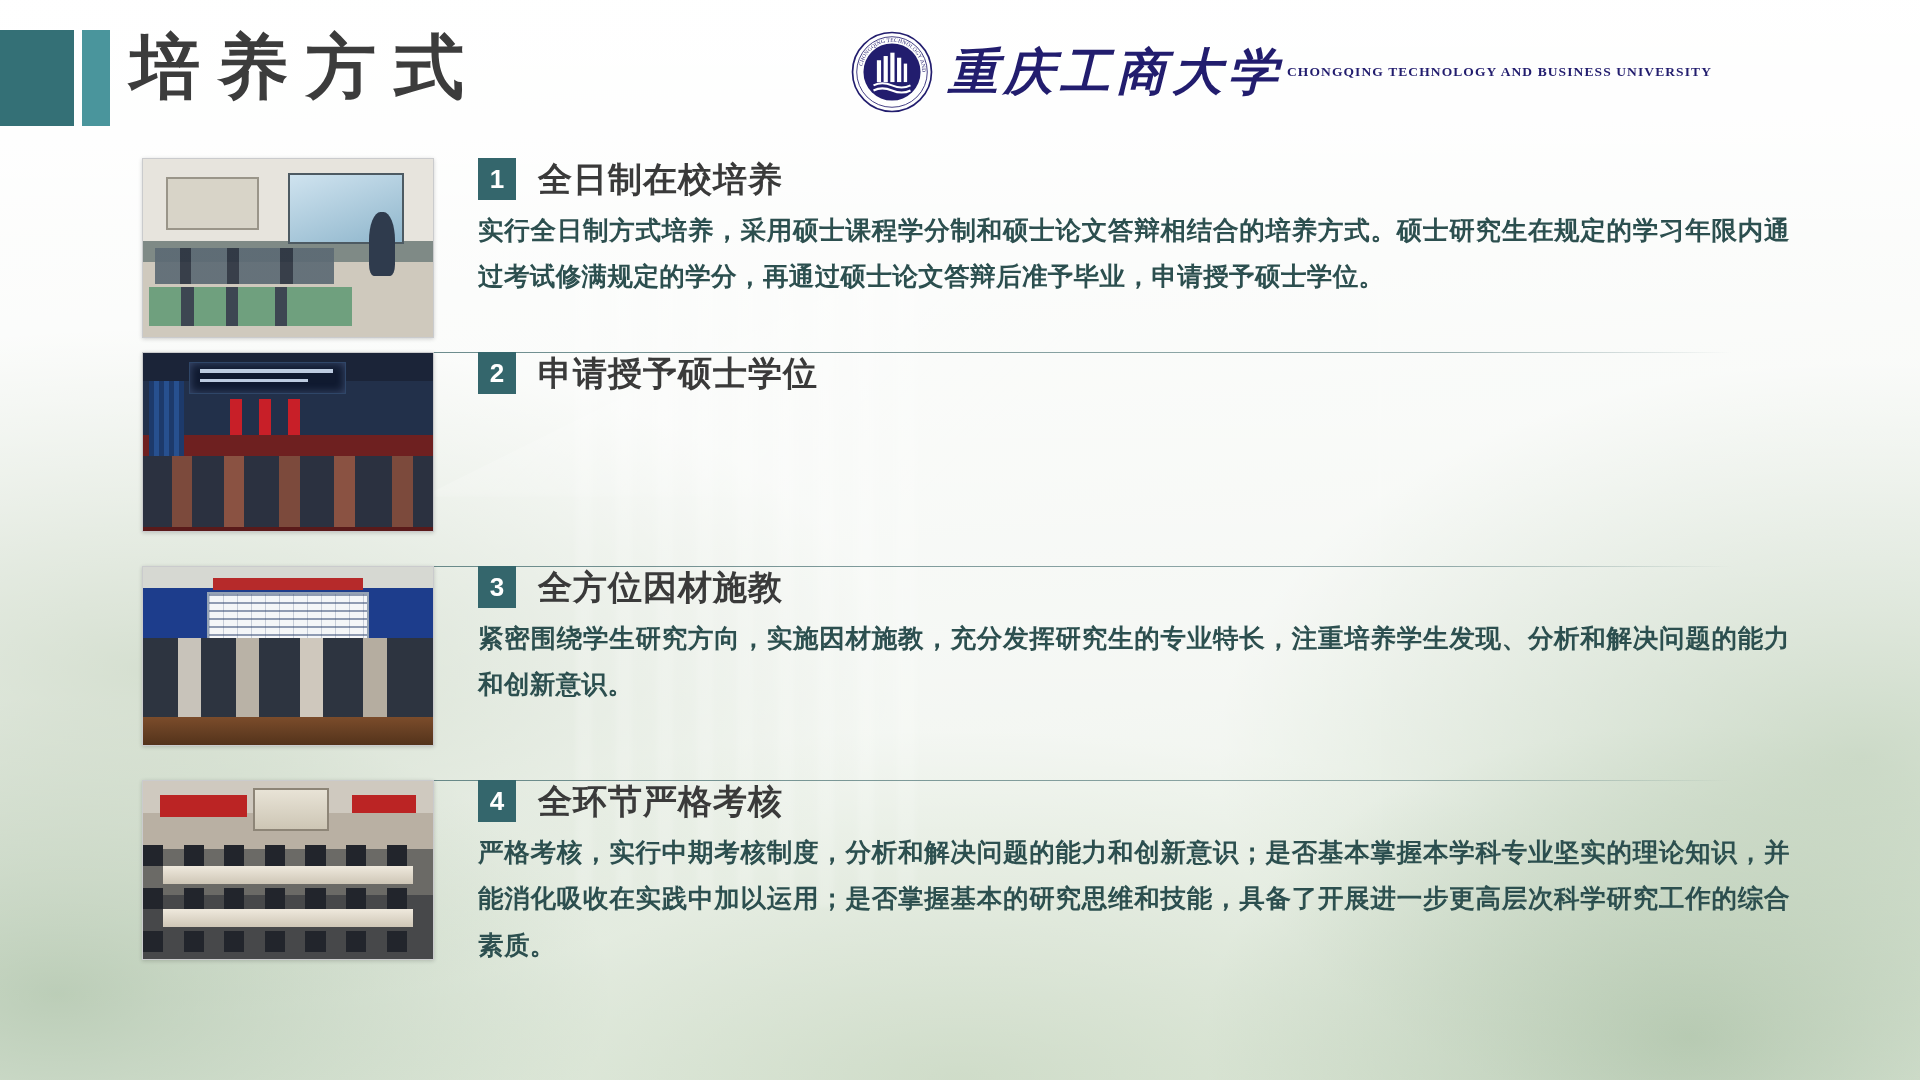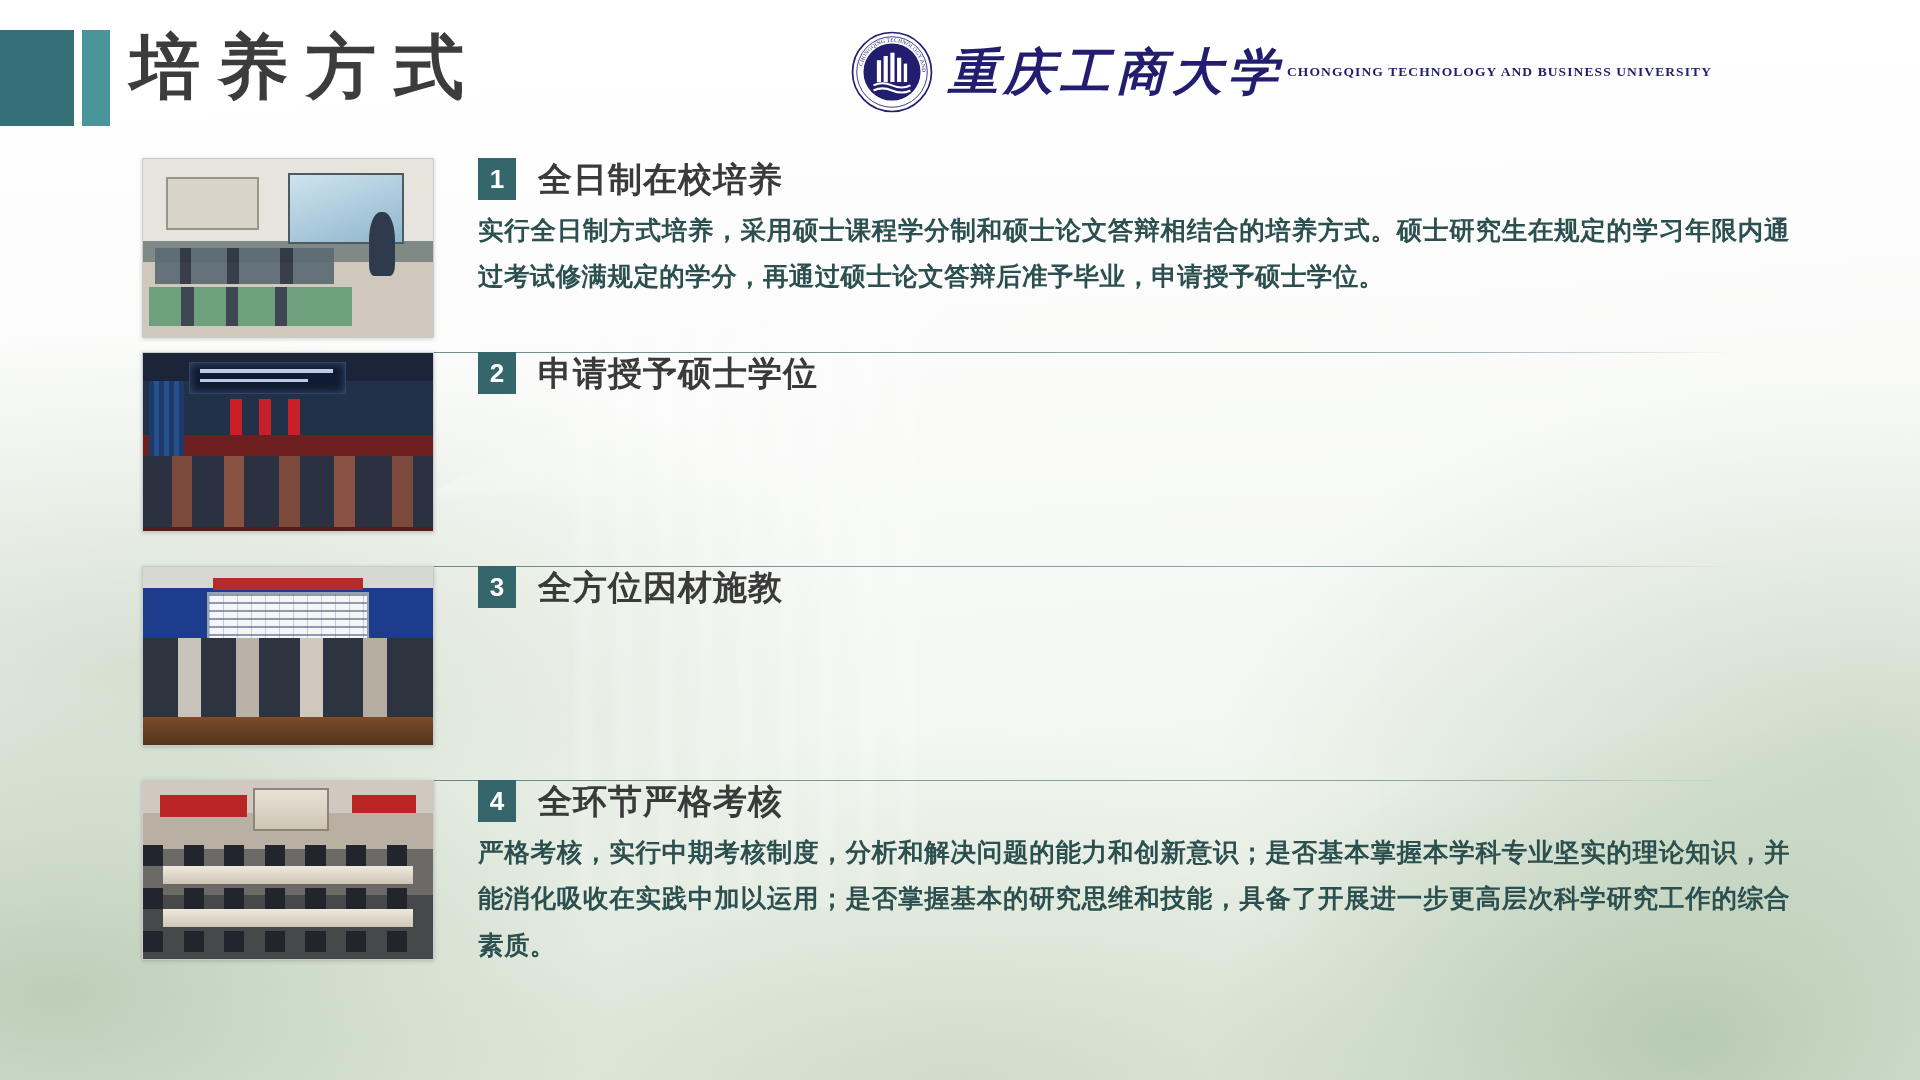--- a/index.html
+++ b/index.html
@@ -421,20 +421,21 @@
               <div class="people"></div>
               <div class="tablerow"></div>
             </div>
           </div>
         </div>
         <div class="text-col">
           <div class="head-line">
             <div class="num-badge">3</div>
             <div class="sec-title">全方位因材施教</div>
           </div>
+          <div class="sec-body">紧密围绕学生研究方向，实施因材施教，充分发挥研究生的专业特长，注重培养学生发现、分析和解决问题的能力和创新意识。</div>
         </div>
       </div>
     </div>
 
     <div class="divider" id="div-3"></div>
 
     <div class="row" id="row-4">
       <div class="row-inner">
         <div class="thumb-wrap">
           <div class="thumb">

